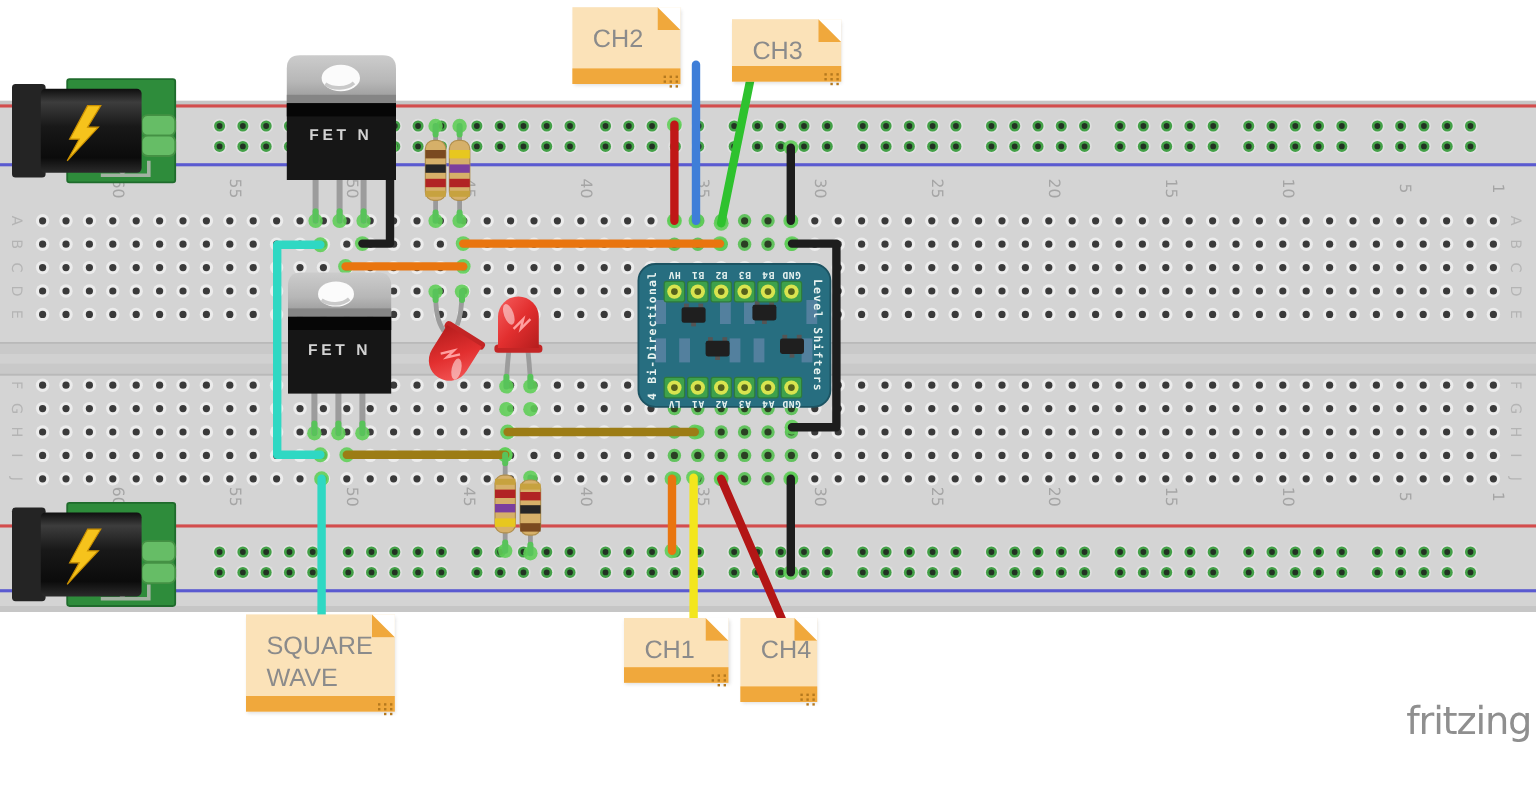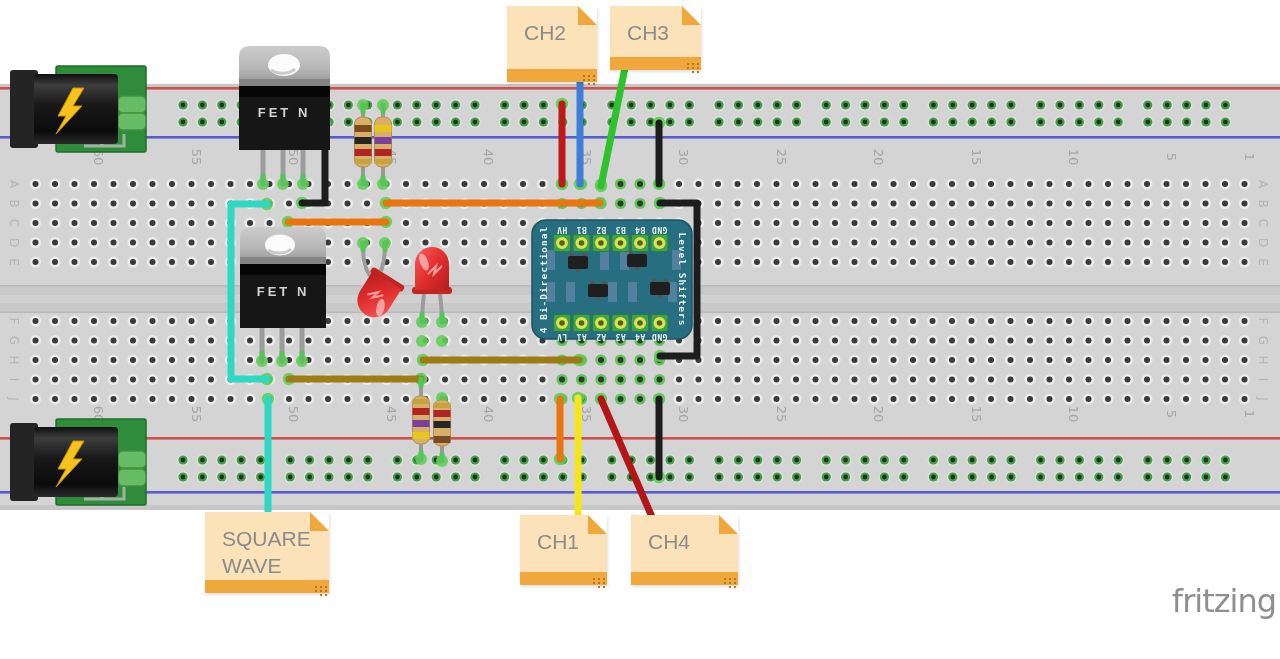--- a/index.html
+++ b/index.html
@@ -2263,39 +2263,39 @@
 
   <g>
     <path class="wire" d="M580,54 L580,184" stroke="#3e7ed8"></path>
     <path class="wire" d="M627,58 L601,186" stroke="#2ec22e"></path>
     <path class="wire" d="M578,398 L578,517" stroke="#f3e61d"></path>
     <path class="wire" d="M601,399 L652,517" stroke="#b31616"></path>
     <path class="wire" d="M268,399 L268,514" stroke="#2fd8c3"></path>
   </g>
 </svg>
 
-<div class="note" style="left:507px;top:6px;width:90px;height:76px">
+<div class="note" style="left:477px;top:6px;width:90px;height:64px">
   <span class="ntxt">CH2</span>
   <div class="fold"></div>
   <div class="strip"></div>
   <div class="dots"></div>
 </div>
-<div class="note" style="left:610px;top:6px;width:91px;height:64px">
+<div class="note" style="left:610px;top:16px;width:91px;height:52px">
   <span class="ntxt">CH3</span>
   <div class="fold"></div>
   <div class="strip"></div>
   <div class="dots"></div>
 </div>
-<div class="note" style="left:520px;top:515px;width:87px;height:70px">
+<div class="note" style="left:520px;top:515px;width:87px;height:54px">
   <span class="ntxt">CH1</span>
   <div class="fold"></div>
   <div class="strip"></div>
   <div class="dots"></div>
 </div>
-<div class="note" style="left:631px;top:515px;width:107px;height:70px">
+<div class="note" style="left:617px;top:515px;width:64px;height:70px">
   <span class="ntxt">CH4</span>
   <div class="fold"></div>
   <div class="strip"></div>
   <div class="dots"></div>
 </div>
 <div class="note" style="left:205px;top:512px;width:124px;height:81px">
   <span class="ntxt" style="width:96px">SQUARE WAVE</span>
   <div class="fold"></div>
   <div class="strip"></div>
   <div class="dots"></div>

